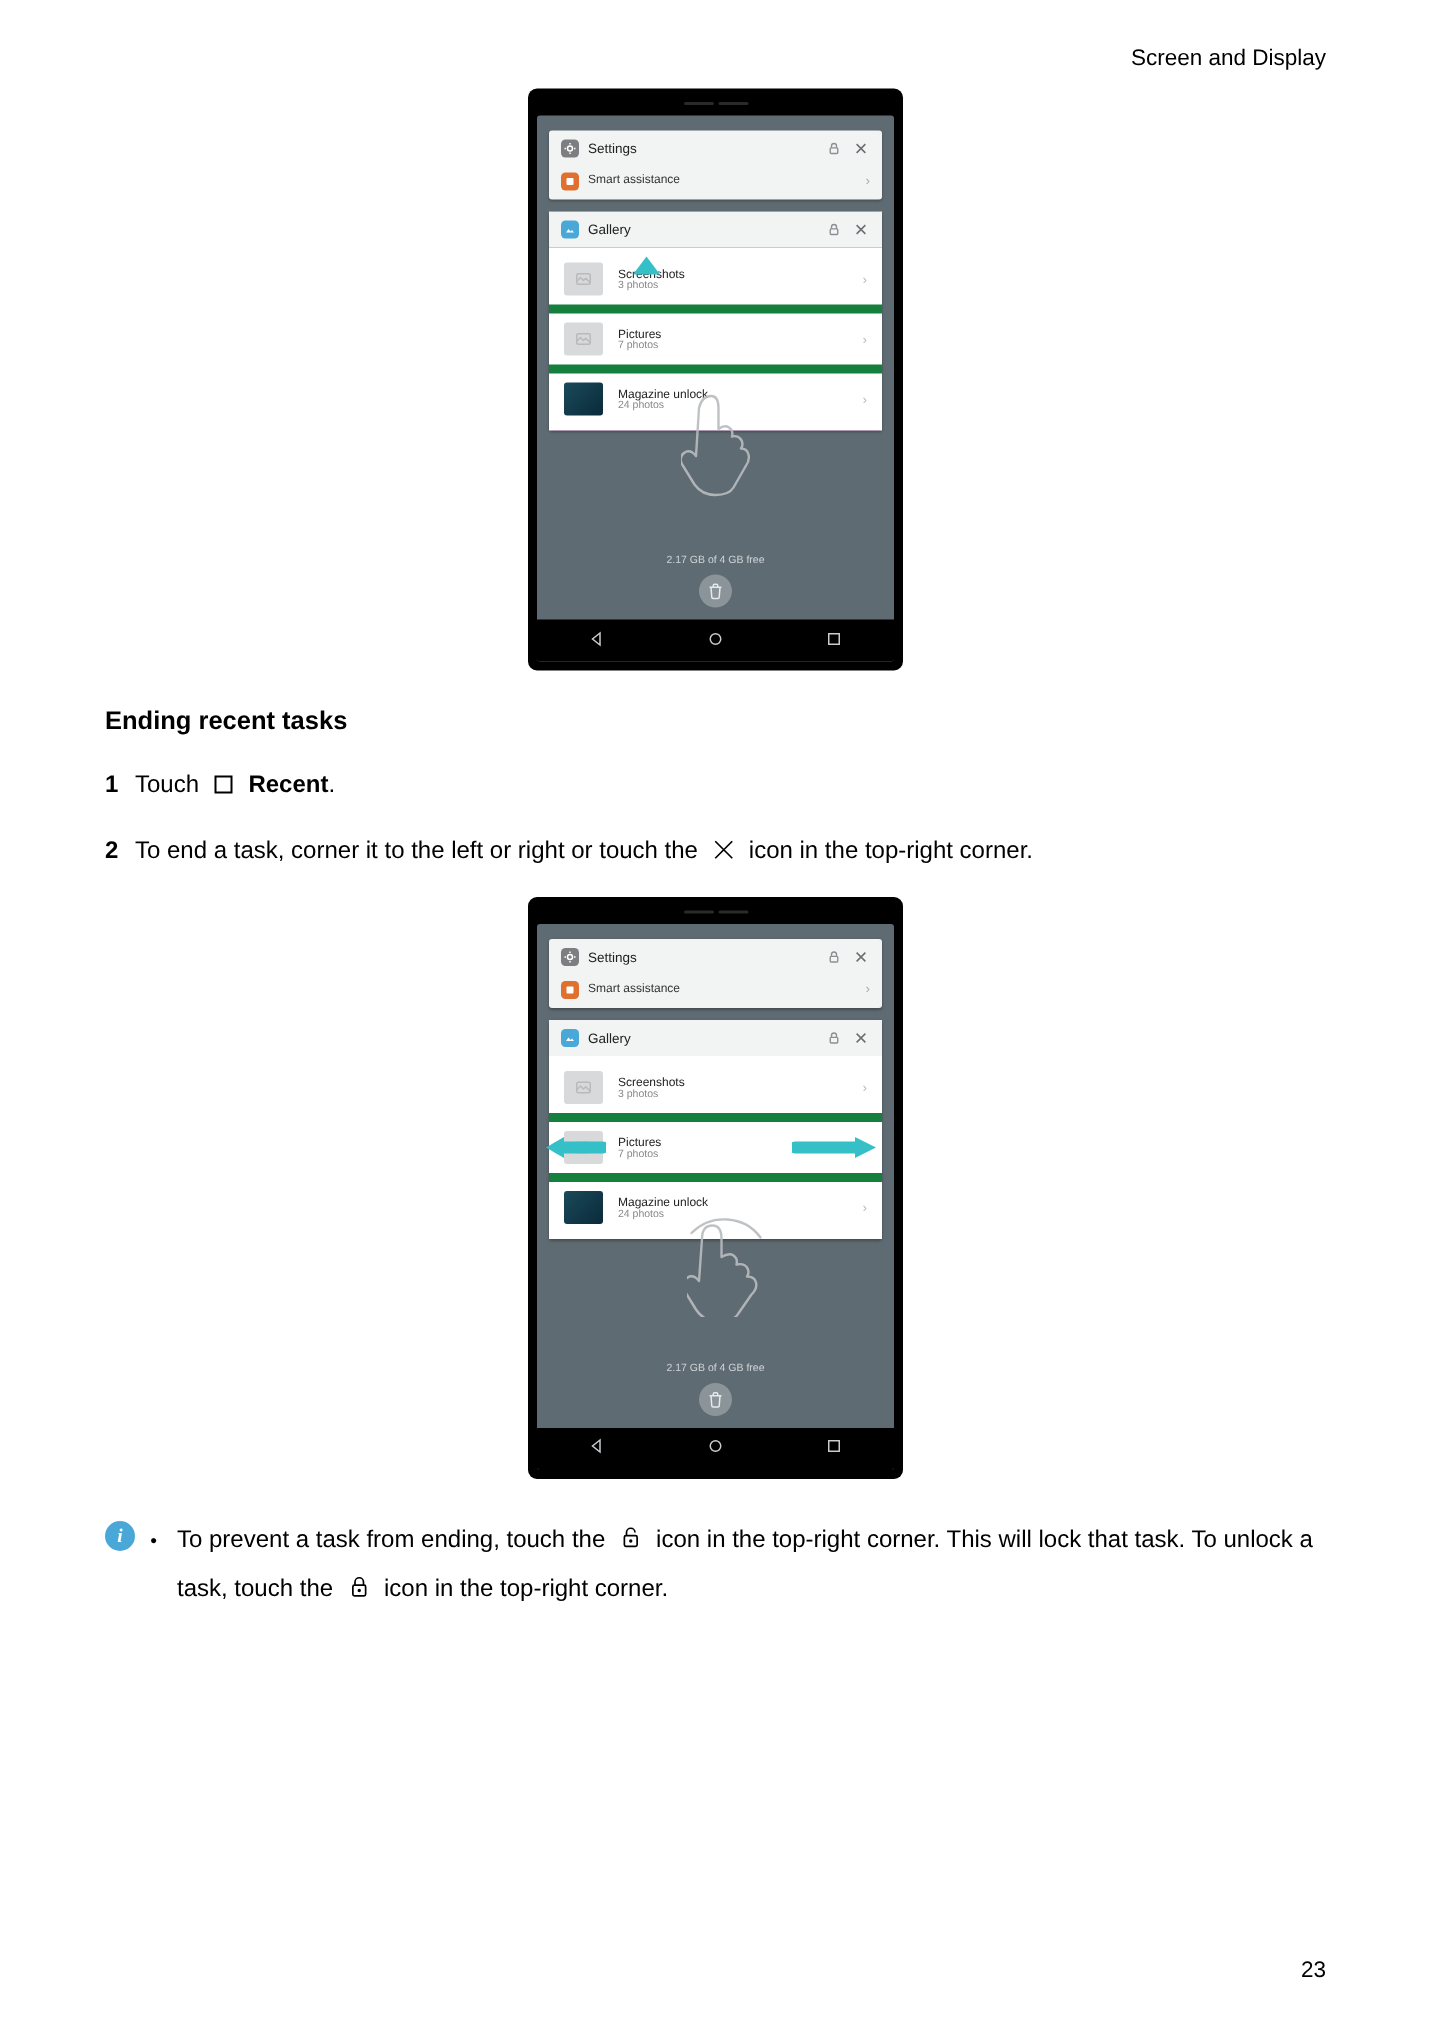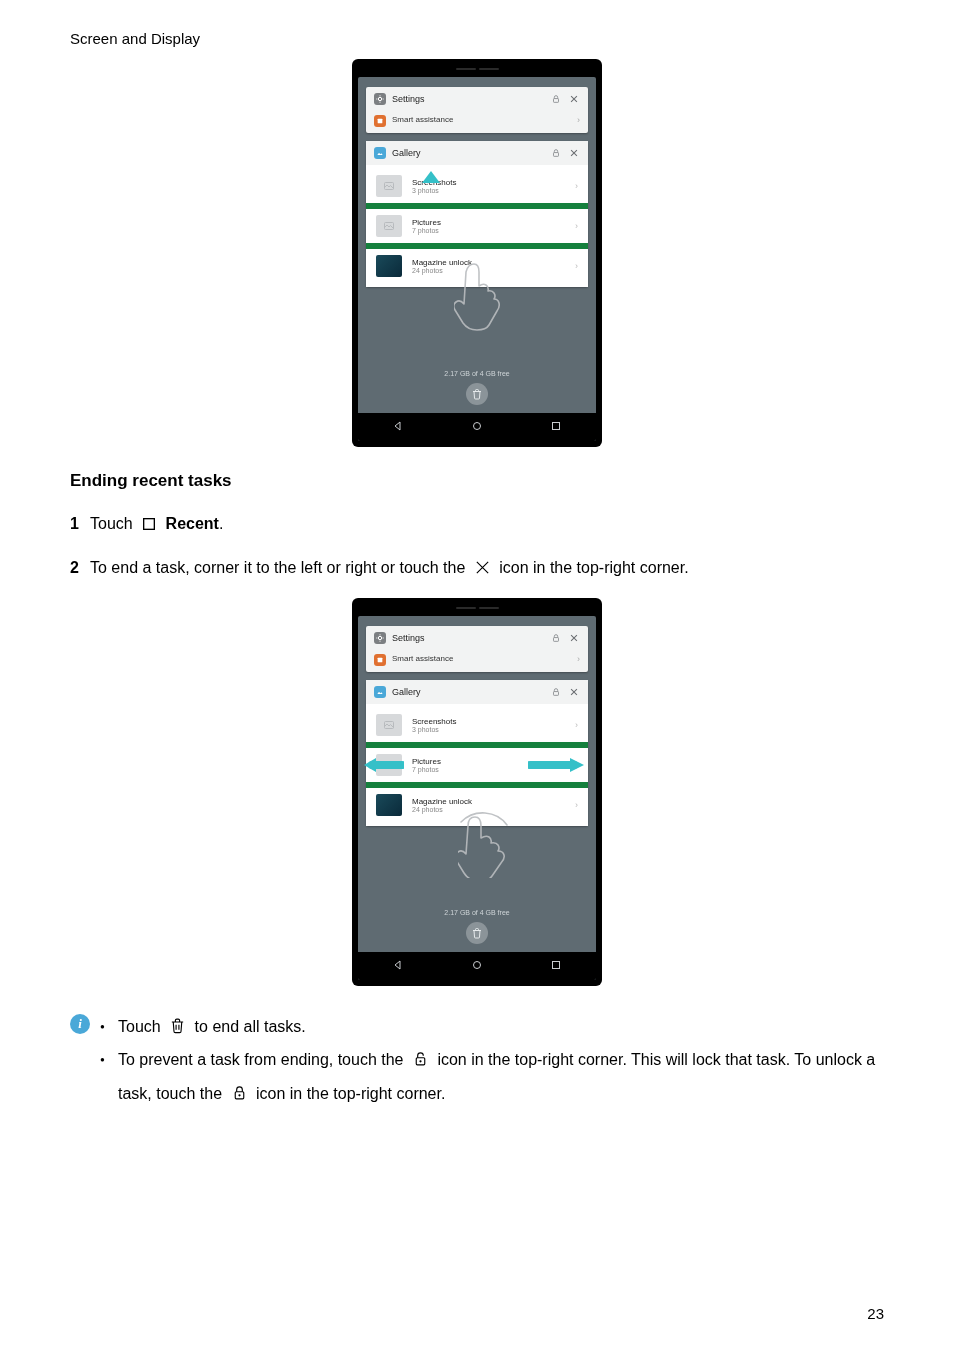--- a/index.html
+++ b/index.html
@@ -7,21 +7,21 @@
     font-family: Arial, Helvetica, sans-serif;
     font-size: 16px;
     color: #000;
     width: 954px;
     height: 1350px;
     position: relative;
     padding: 30px 70px 30px 70px;
     background: #fff;
   }
   .header-text {
-    text-align: left;
+    text-align: right;
     font-size: 15px;
     margin-bottom: 12px;
     color: #000;
   }
   .phone-figure {
     display: flex;
     justify-content: center;
     margin: 10px 0 24px 0;
   }
   
@@ -468,29 +468,20 @@
             </svg></span>
       </div>
     </div>
   </div>
 </div>
 
 <div class="tips">
   <div class="info-badge">i</div>
   <ul class="tip-list">
     <li>
-      <span>Touch </span>
-      <span class="inline-icon">
-        <svg width="17" height="19" viewBox="0 0 24 24" fill="none" stroke="#000" stroke-width="1.6">
-            <path d="M4 7h16M9 7V5a2 2 0 012-2h2a2 2 0 012 2v2M6 7l1 13a2 2 0 002 2h6a2 2 0 002-2l1-13M10 11v7M14 11v7"></path>
-          </svg>
-      </span>
-      <span> to end all tasks.</span>
-    </li>
-    <li>
       <span>To prevent a task from ending, touch the </span>
       <span class="inline-icon">
         <svg width="17" height="19" viewBox="0 0 24 24" fill="none" stroke="#000" stroke-width="1.6">
             <rect x="6" y="11" width="12" height="10" rx="1.5"></rect>
             <path d="M8 11V8a4 4 0 018 0"></path>
             <circle cx="12" cy="16" r="0.8" fill="#000"></circle>
           </svg>
       </span>
       <span> icon in the top-right corner. This will lock that task. To unlock a task, touch the </span>
       <span class="inline-icon">

